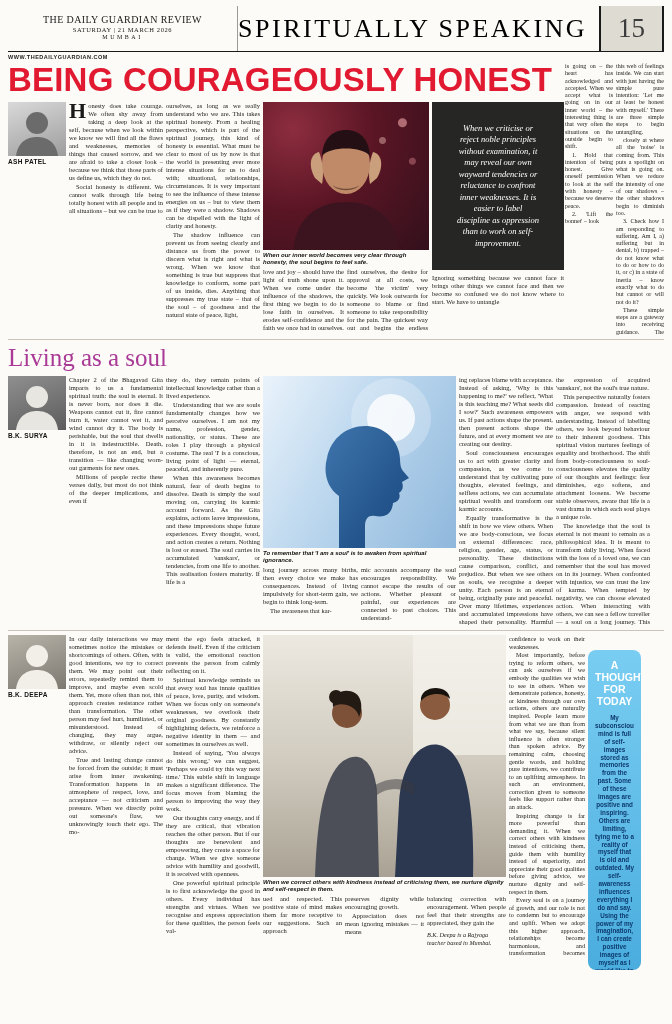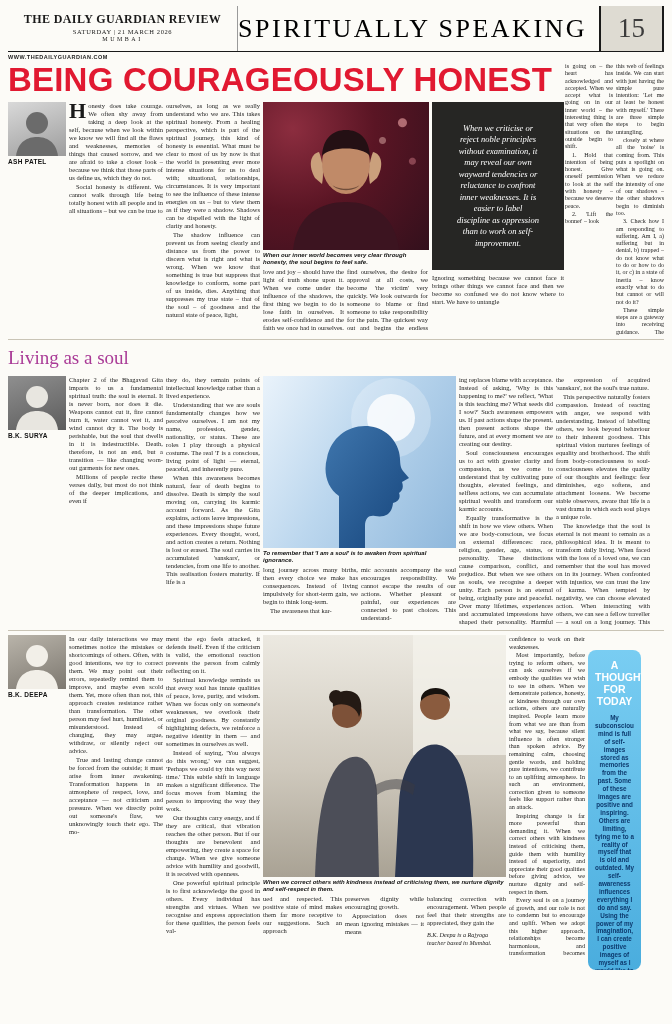--- a/index.html
+++ b/index.html
@@ -11,21 +11,21 @@
   }
   
   .masthead {
     display: flex; align-items: stretch; height: 46px;
     margin: 6px 8px 0 8px; border-bottom: 1.5px solid #1a1a1a;
   }
   .mh-left {
     width: 238px; display: flex; flex-direction: column; justify-content: center;
     align-items: center; gap: 1px; border-right: 1px solid #9a9a9a; padding-bottom: 3px;
   }
-  .mh-paper { font-size: 12px; font-weight: bold; letter-spacing: .4px; }
+  .mh-paper { font-size: 10px; font-weight: normal; letter-spacing: .4px; }
   .mh-date  { font-size: 6.5px; letter-spacing: .6px; }
   .mh-city  { font-size: 6px; letter-spacing: 2.5px; }
   .mh-title {
     flex: 1; display: flex; align-items: center; justify-content: center;
     font-size: 26px; letter-spacing: 2.5px; color: #000000; white-space: nowrap;
   }
   .mh-page {
     width: 67px; margin-left: 12px;
     border-left: 2.5px solid #1a1a1a; border-right: 2.5px solid #1a1a1a;
     background: #dedbd2; display: flex; align-items: center; justify-content: center;
@@ -86,21 +86,21 @@
     background: #262624; color: #fff; min-height: 168px; padding: 14px 25px;
     font-style: italic; font-size: 8.5px; line-height: 11.5px; text-align: center;
     display: flex; align-items: center;
   }
   .under-quote { margin-top: 4px; height: 56px; }
   .a1-right { display: flex; gap: 3px; flex: none; }
   .a1-ncol { width: 48px; height: 272px; font-size: 6px; line-height: 7.3px; }
   
   .sec-headline {
     color: #a93a96; font-family: "Liberation Serif", serif; font-weight: normal;
-    font-size: 19px; line-height: 27px; margin: 2px 8px 5px 8px;
+    font-size: 25px; line-height: 27px; margin: 2px 8px 5px 8px;
   }
   
   .a2-row { display: flex; gap: 3px; margin: 0 8px; }
   .a2-col { width: 94px; height: 250px; flex: none; }
   .a2-center { width: 193px; flex: none; height: 250px; overflow: hidden; }
   .soul-image {
     width: 193px; height: 172px; overflow: hidden;
     background: linear-gradient(120deg,#eaf3fb 0%, #bcd7ee 45%, #8fb8dc 100%);
   }
   .soul-image svg { display:block; width:100%; height:100%; }

